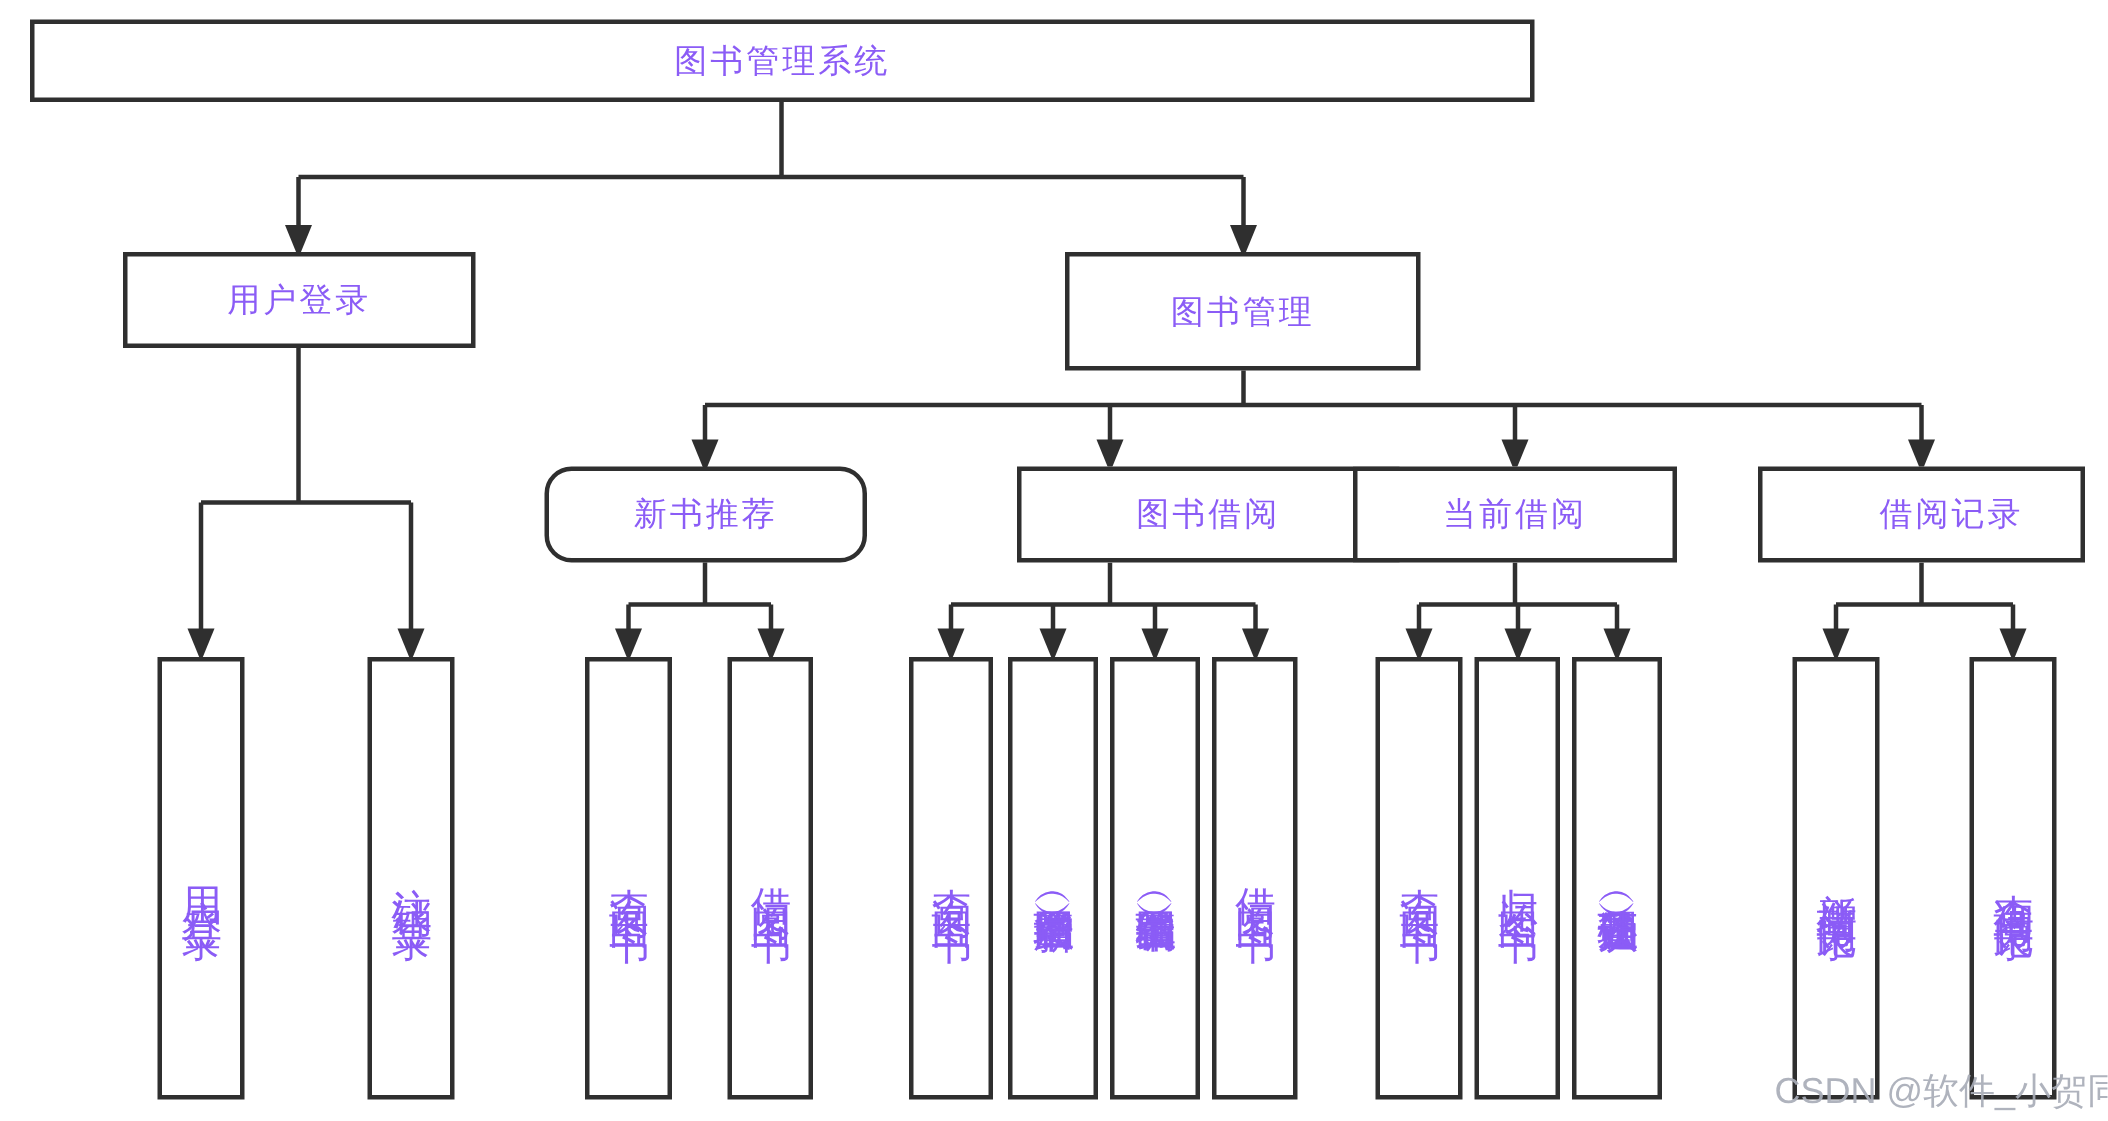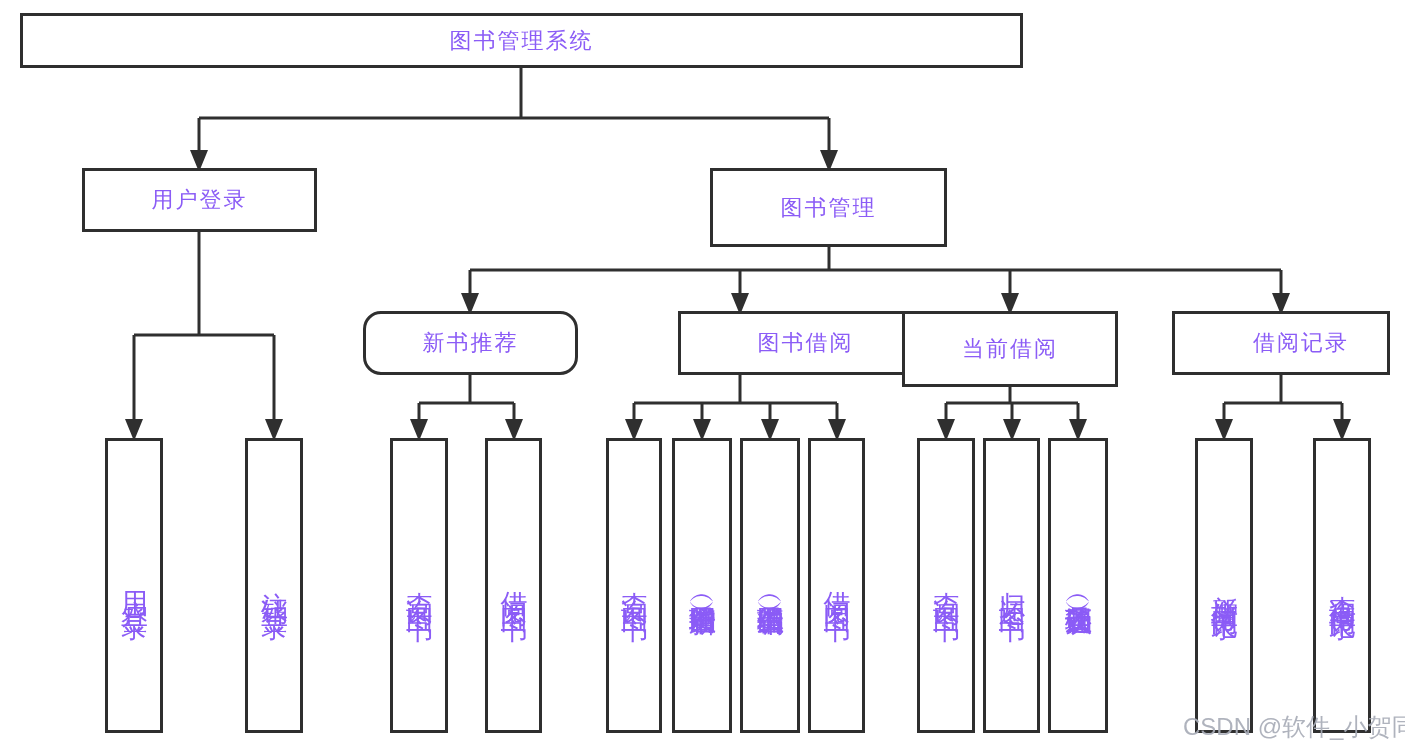--- a/index.html
+++ b/index.html
@@ -123,21 +123,21 @@
     </g>
   </svg>
 
   <div class="node hnode" style="left:20px;top:13px;width:1003px;height:55px;">图书管理系统</div>
 
   <div class="node hnode" style="left:82px;top:168px;width:235px;height:64px;">用户登录</div>
   <div class="node hnode" style="left:710px;top:168px;width:237px;height:79px;">图书管理</div>
 
   <div class="node hnode" style="left:363px;top:311px;width:215px;height:64px;border-radius:18px;">新书推荐</div>
   <div class="node hnode" style="left:632px;top:311px;width:255px;height:64px;margin-left:46px;">图书借阅</div>
-  <div class="node hnode" style="left:902px;top:311px;width:216px;height:76px;">当前借阅</div>
+  <div class="node hnode" style="left:902px;top:311px;width:216px;height:64px;">当前借阅</div>
   <div class="node hnode" style="left:1172px;top:311px;width:218px;height:64px;padding-left:40px;">借阅记录</div>
 
   <div class="node vnode ls4" style="left:105px;top:438px;width:58px;height:295px;">用户登录</div>
   <div class="node vnode ls4" style="left:245px;top:438px;width:58px;height:295px;">注销登录</div>
 
   <div class="node vnode ls4" style="left:390px;top:438px;width:58px;height:295px;">查询图书</div>
   <div class="node vnode ls4" style="left:485px;top:438px;width:57px;height:295px;">借阅图书</div>
 
   <div class="node vnode ls4" style="left:606px;top:438px;width:56px;height:295px;">查询图书</div>
   <div class="node vnode ls9" style="left:672px;top:438px;width:60px;height:295px;">新增图书（管理员）</div>

